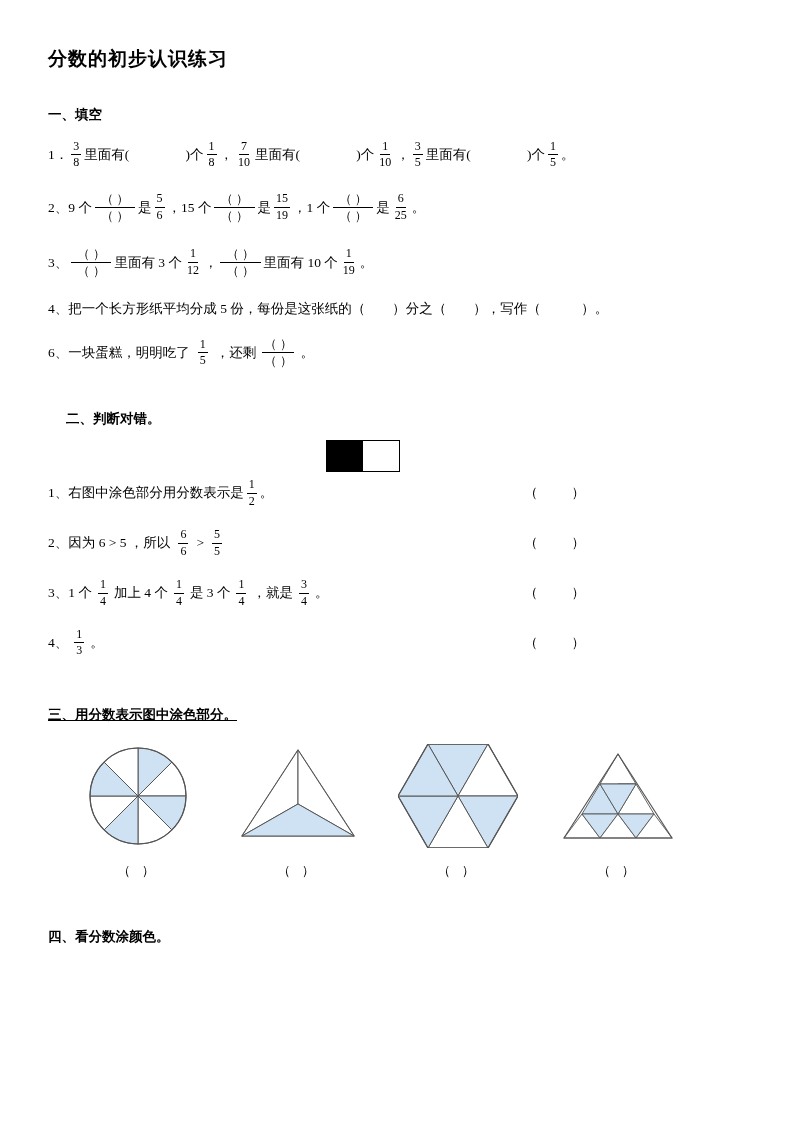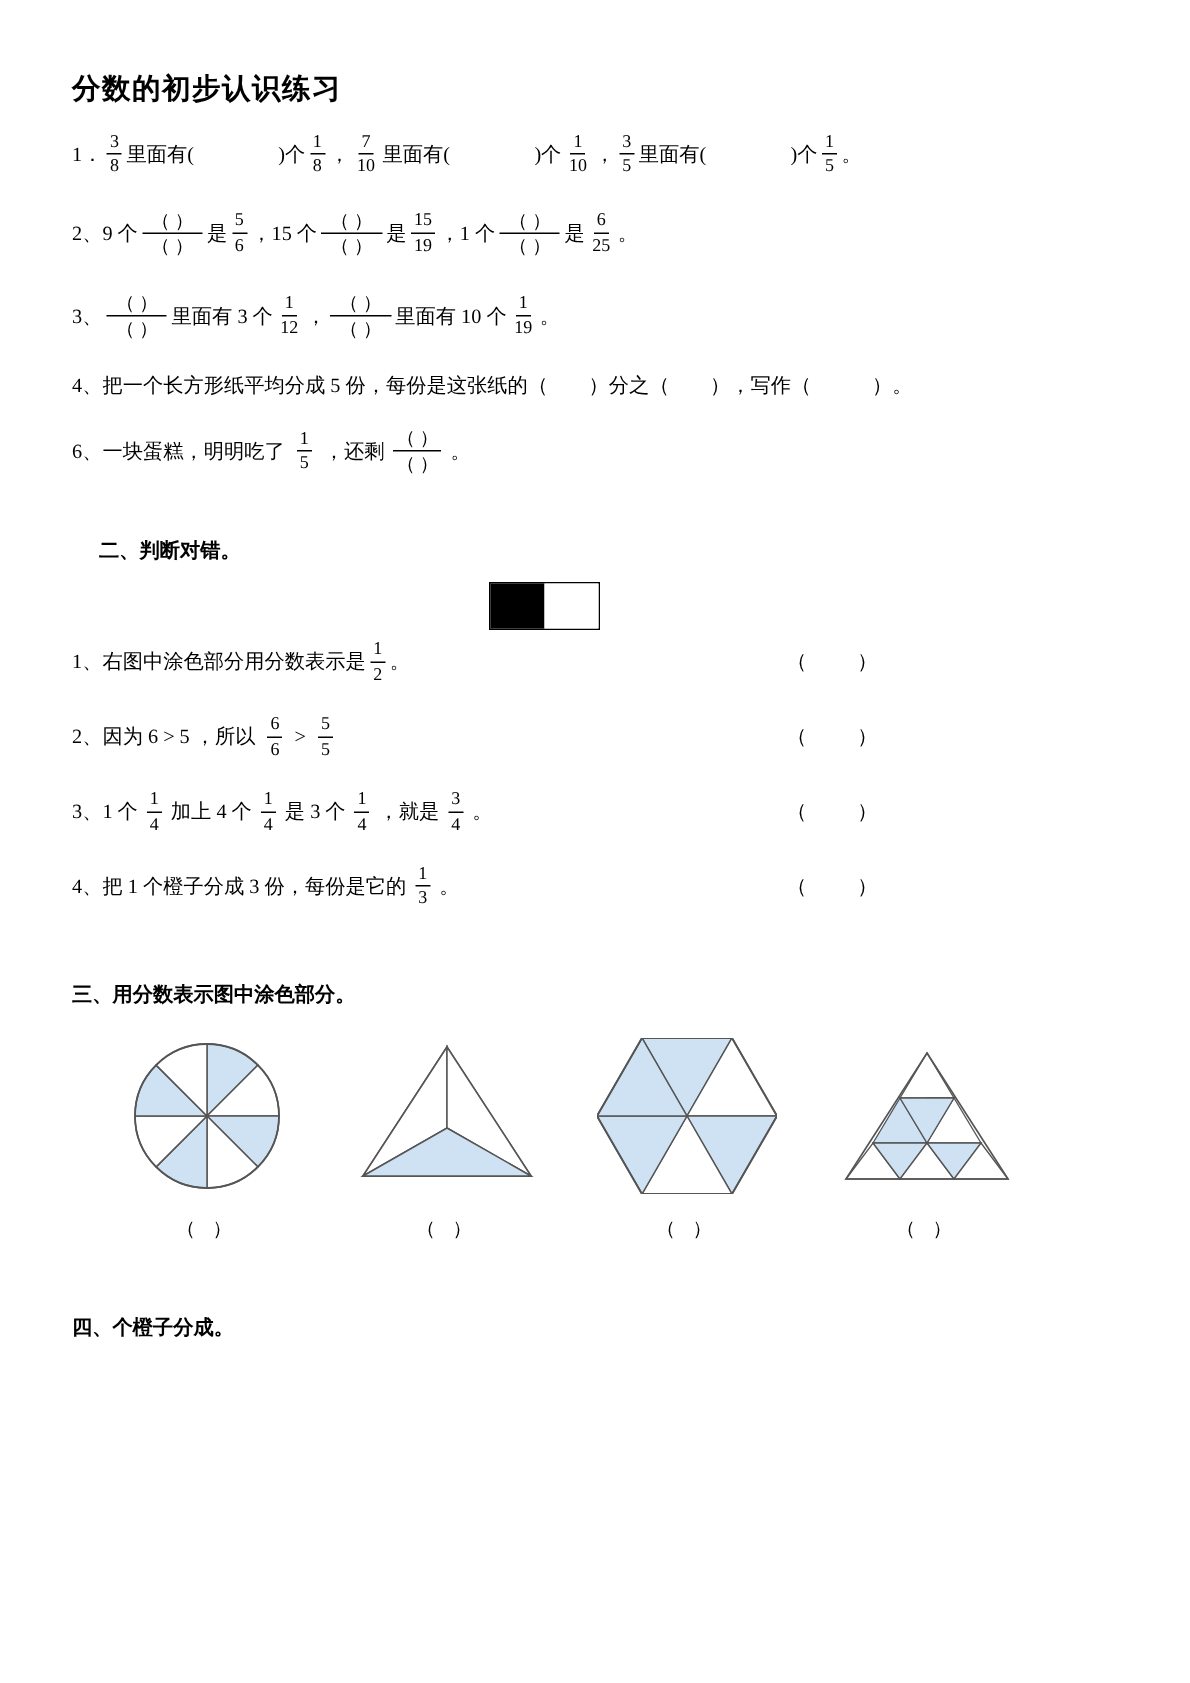--- a/index.html
+++ b/index.html
@@ -120,20 +120,21 @@
   }
   svg { display: block; }
 </style>
 </head>
 <body>
 
 <div class="page">
 
   <div class="doc-title">分数的初步认识练习</div>
 
+  <div class="section-head">一、填空</div>
 
   <div class="q-line" style="margin-top:16px;">
     <span class="txt">1．</span>
     <span class="frac">
       <span class="num">3</span>
       <span class="den">8</span>
     </span>
     <span class="txt">里面有(</span>
     <span class="blankparen">&nbsp;&nbsp;&nbsp;&nbsp;&nbsp;&nbsp;</span>
     <span class="txt">)个</span>
@@ -309,31 +310,30 @@
         <span class="den">4</span>
       </span>
       <span class="txt">。</span>
     </span>
     <span class="answer">（          ）</span>
   </div>
 
   <div class="tf-row">
     <span class="stem">
       <span class="txt">4、</span>
-      <span class="txt">把 1 个橙子分成 3 份，每份是它的</span>
       <span class="frac" style="margin:0 6px;">
         <span class="num">1</span>
         <span class="den">3</span>
       </span>
       <span class="txt">。</span>
     </span>
     <span class="answer">（          ）</span>
   </div>
 
-  <div class="section-head" style="margin-top:48px;">三、用分数表示图中涂色部分。</div>
+  <div class="section-head" style="margin-top:48px;text-decoration:underline;">三、用分数表示图中涂色部分。</div>
 
   <div class="fig-row">
 
     <div class="fig-cell">
       <div class="holder">
         <svg width="104" height="104" viewBox="0 0 104 104">
           <g>
             <path d="M52,52 L52,4 A48,48 0 0,1 85.9,18.1 Z" fill="#cfe2f3" stroke="#555" stroke-width="1"></path>
             <path d="M52,52 L85.9,18.1 A48,48 0 0,1 100,52 Z" fill="#ffffff" stroke="#555" stroke-width="1"></path>
             <path d="M52,52 L100,52 A48,48 0 0,1 85.9,85.9 Z" fill="#cfe2f3" stroke="#555" stroke-width="1"></path>
@@ -397,15 +397,15 @@
             <polygon points="92,66 110,90 74,90" fill="#ffffff"></polygon>
             <polygon points="56,6 110,90 2,90" fill="none" stroke="#555" stroke-width="1.1"></polygon>
           </g>
         </svg>
       </div>
       <div class="cap">（      ）</div>
     </div>
 
   </div>
 
-  <div class="section-head" style="margin-top:48px;">四、个橙子分成。</div>
+  <div class="section-head" style="margin-top:48px;">四、看分数涂颜色。</div>
 
 </div>
 
 </body></html>

